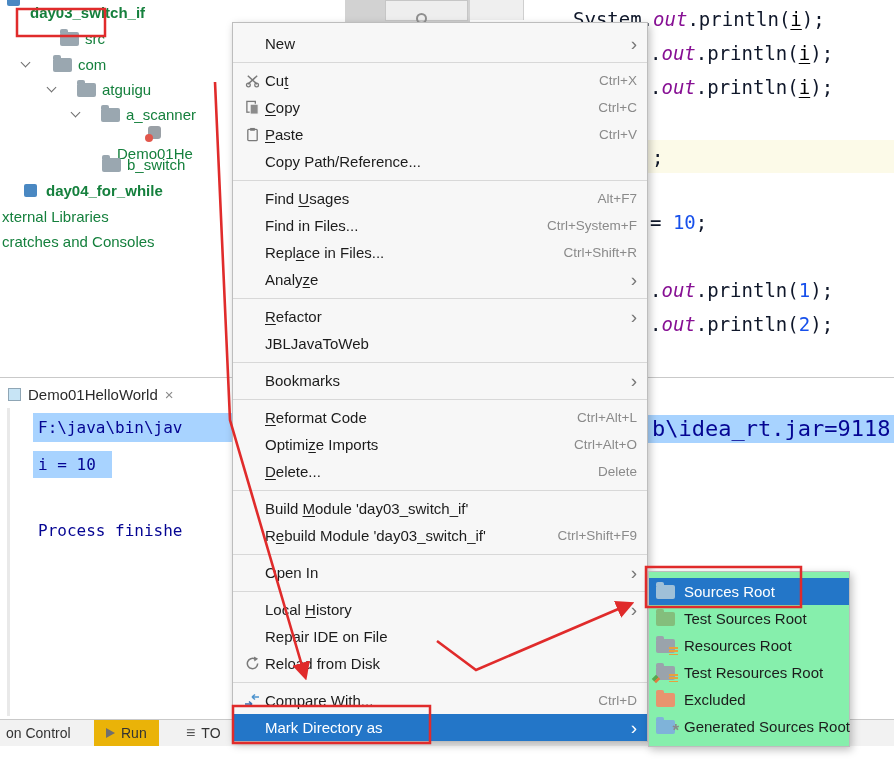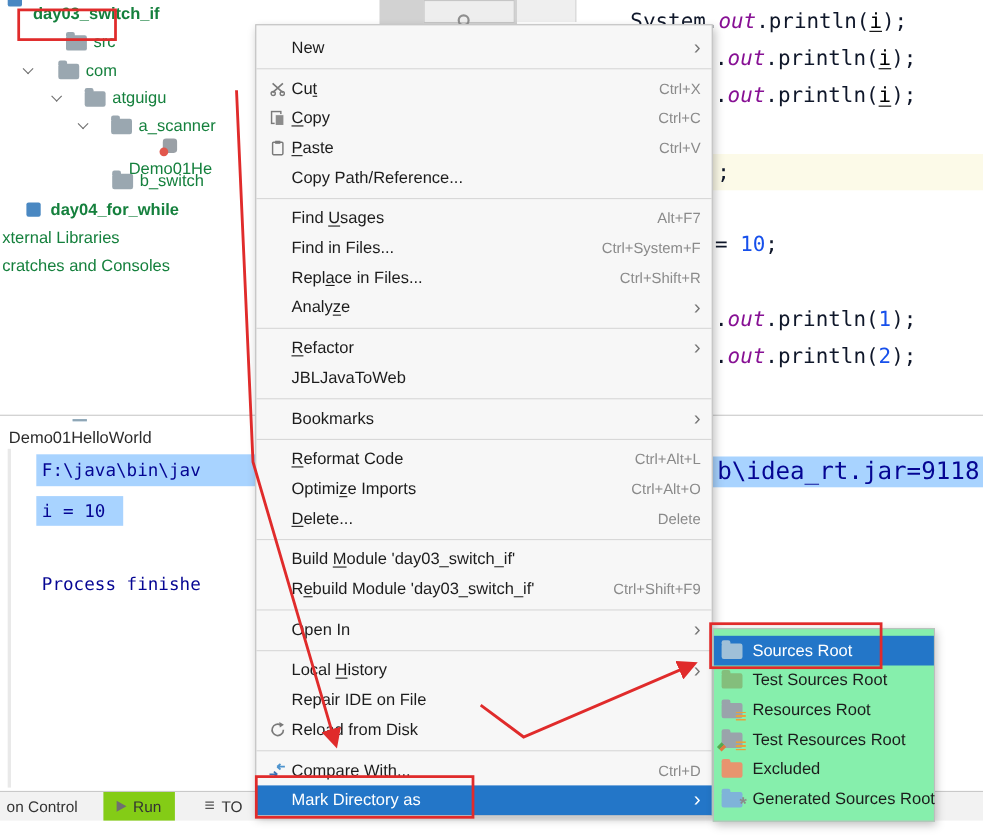--- a/index.html
+++ b/index.html
@@ -30,34 +30,34 @@
   
   .code-line { position:absolute; font-family:"DejaVu Sans Mono", monospace; font-size:19px; white-space:pre; color:#000; }
   .tk-p { color:#0f172a; }
   .tk-f { color:#871094; font-style:italic; }
   .tk-n { color:#1750eb; }
   .tk-u { color:#000; text-decoration:underline; text-underline-offset:3px; }
   .line-highlight { position:absolute; left:460px; top:140px; width:434px; height:33px; background:#fcfae8; }
 
   
   .run-border { position:absolute; left:0; top:377px; width:894px; height:1px; background:#c9c9c9; }
-  .run-tab { position:absolute; left:8px; top:381px; height:26px; display:flex; align-items:center; gap:7px;flex-direction:column; }
+  .run-tab { position:absolute; left:8px; top:381px; height:26px; display:flex; align-items:center; gap:7px; }
   .console-ico { width:13px; height:13px; background:#c7e4f5; border:1px solid #8fa6b5; }
   .run-tab-title { font-size:15px; color:#2b2b2b; }
   .tab-close { color:#8a8a8a; font-size:15px; }
   .tab-close::after { content:"×"; }
   .console-scroll { position:absolute; left:7px; top:408px; width:3px; height:308px; background:#e9e9e9; }
   .sel-band { position:absolute; background:#a8d3ff; }
   .console-text { position:absolute; font-family:"DejaVu Sans Mono", monospace; font-size:16px; color:#050593; white-space:pre; }
   .console-text.big { font-size:22px; }
 
   
   .status-bar { position:absolute; left:0; top:719px; width:894px; height:27px; background:#f2f2f2; border-top:1px solid #c9c9c9; }
   .sb-item { position:absolute; top:0; height:26px; display:flex; align-items:center; gap:6px; font-size:14px; color:#333; }
-  .sb-run { background:#84cc16; padding:0 12px; }
+  .sb-run { background:#eab308; padding:0 12px; }
   .play-ico { width:0; height:0; border-left:9px solid #6f6f6f; border-top:5.5px solid transparent; border-bottom:5.5px solid transparent; }
   .menu-lines-ico { font-size:16px; color:#555; }
   .menu-lines-ico::after { content:"≡"; }
 
   
   .ctx-menu { position:absolute; left:232px; top:22px; width:416px; background:#f7f7f7;
               border:1px solid #bdbdbd; box-shadow:2px 3px 8px rgba(0,0,0,.25); padding-top:7px; z-index:10; }
   .mrow { height:27px; display:flex; align-items:center; padding:0 10px 0 6px; }
   .mrow.sel { background:#2376c8; }
   .mrow.sel .mlabel, .mrow.sel .marr { color:#fff; }

